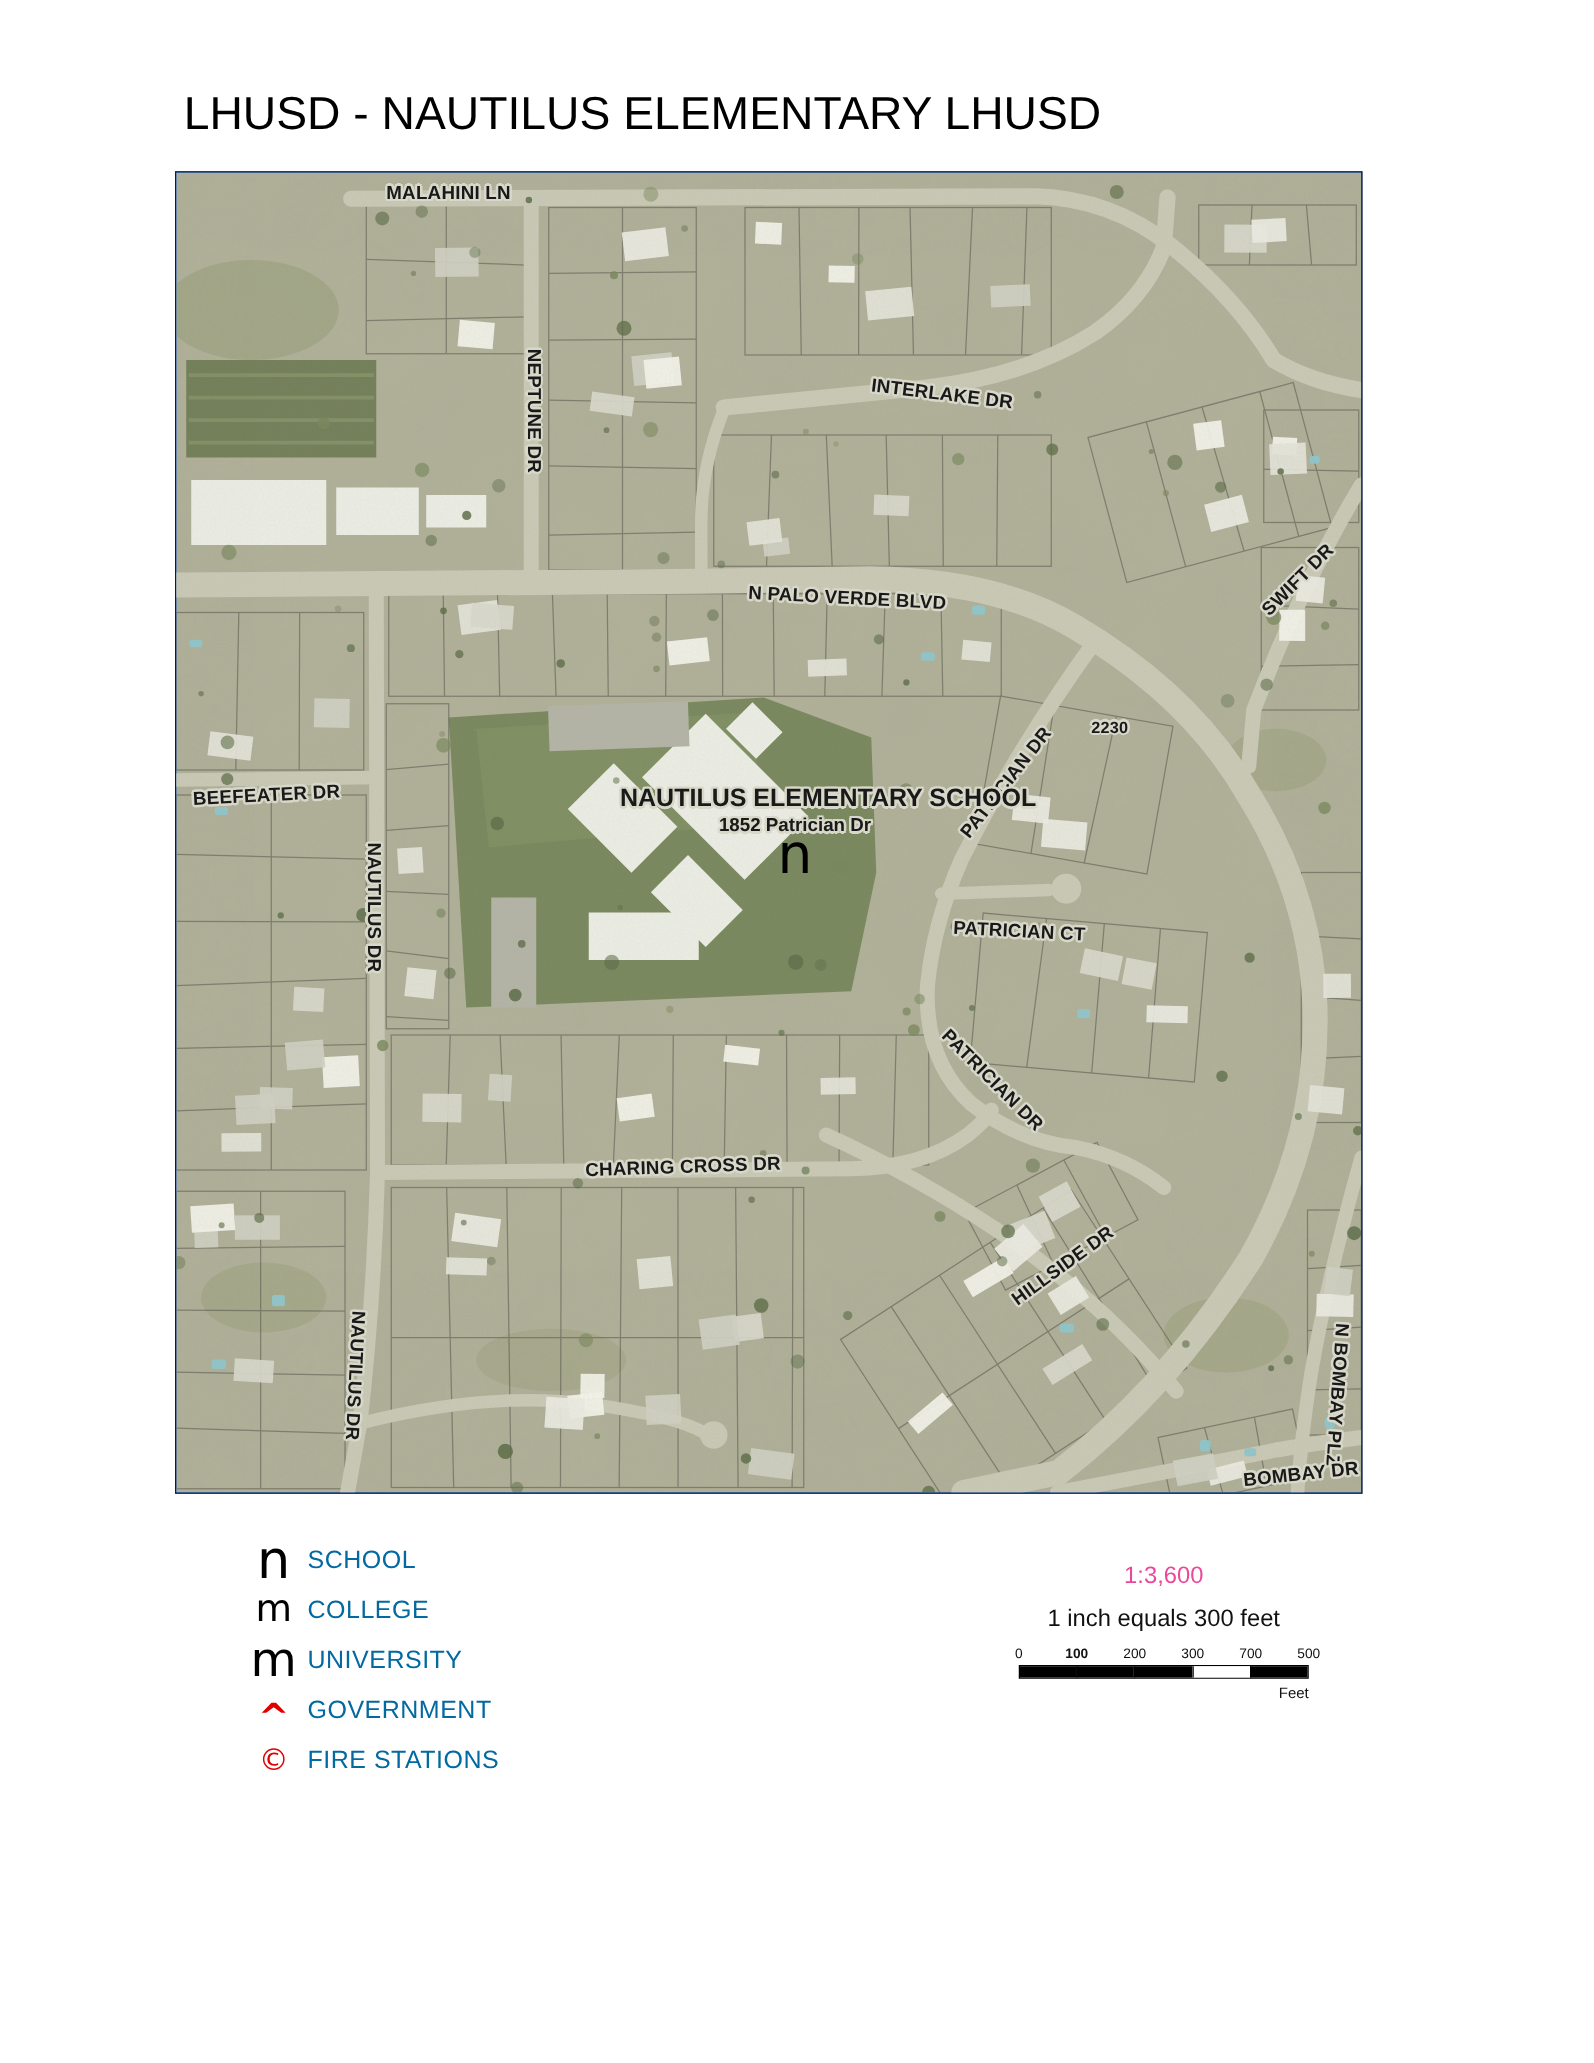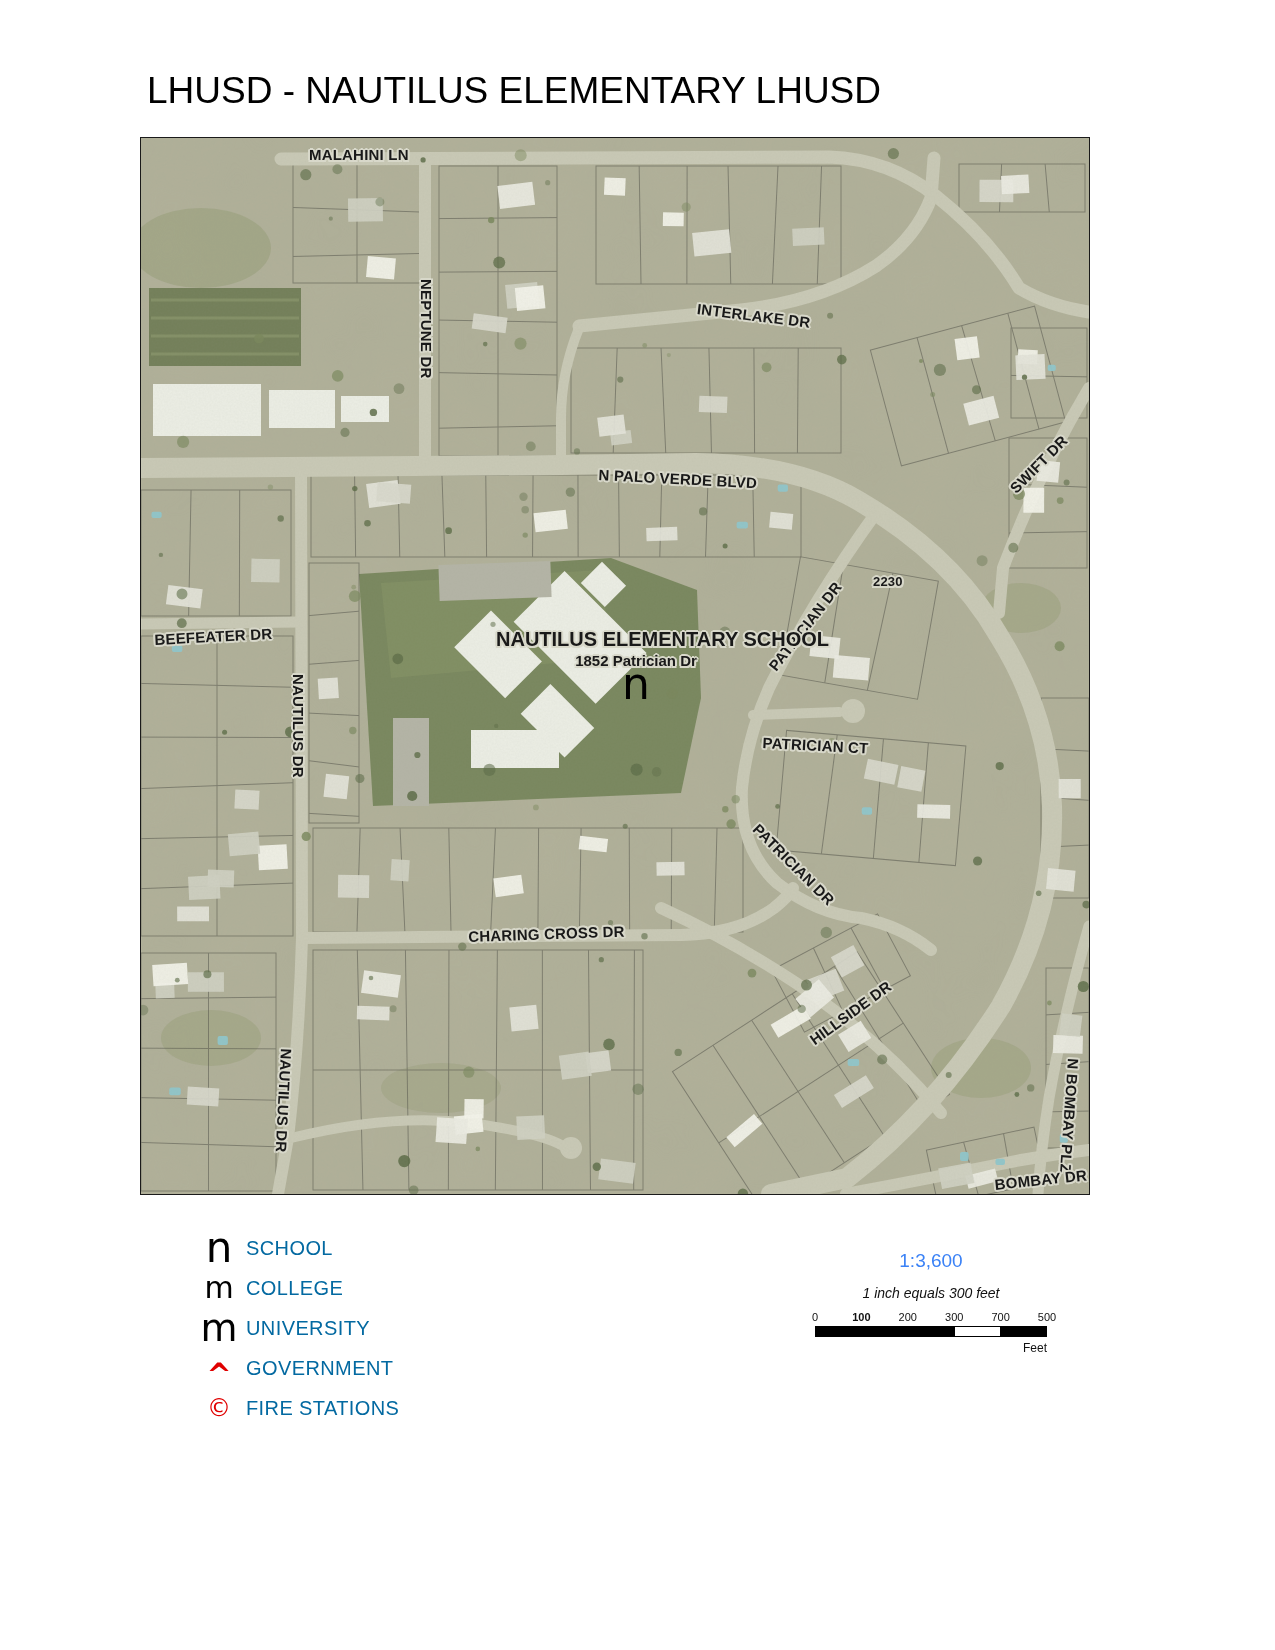--- a/index.html
+++ b/index.html
@@ -20,22 +20,22 @@
                       1.5px 1.5px 0 #d8d8ca,-2px 0 0 #d8d8ca,2px 0 0 #d8d8ca,0 -2px 0 #d8d8ca,0 2px 0 #d8d8ca;}
   .s-addr{font-size:15px;font-weight:700;color:#191919;margin-top:1px;
           text-shadow:-1.5px -1.5px 0 #d8d8ca,1.5px -1.5px 0 #d8d8ca,-1.5px 1.5px 0 #d8d8ca,
                       1.5px 1.5px 0 #d8d8ca,-2px 0 0 #d8d8ca,2px 0 0 #d8d8ca,0 -2px 0 #d8d8ca,0 2px 0 #d8d8ca;}
   .s-sym{font-family:"DejaVu Sans",sans-serif;font-size:44px;line-height:.85;color:#000;margin-top:-4px;}
   .legend{position:absolute;left:196px;top:1228px;}
   .lrow{display:flex;align-items:center;height:40px;}
   .lsym{width:46px;text-align:center;font-family:"DejaVu Sans",sans-serif;line-height:1;}
   .llab{font-size:20px;letter-spacing:.4px;color:#0369a1;margin-left:4px;}
   .scaleblock{position:absolute;left:815px;top:1250px;width:232px;text-align:center;}
-  .ratio{font-size:19px;color:#3b82f6;}
-  .equiv{font-size:14px;color:#111;margin-top:13px;white-space:nowrap;font-style:italic;}
+  .ratio{font-size:19px;color:#ec4899;}
+  .equiv{font-size:19px;color:#111;margin-top:13px;white-space:nowrap;}
   .ticks{position:relative;height:13px;margin-top:10px;}
   .tick{position:absolute;top:0;font-size:11px;color:#111;transform:translateX(-50%);}
   .bar{display:flex;height:9px;border:1px solid #000;margin-top:2px;box-sizing:content-box;}
   .bar div{flex:1;}
   .bar div + div{border-left:1px solid #000;}
   .unit{font-size:12px;color:#111;margin-top:4px;text-align:right;}
 </style>
 </head>
 <body>
 

